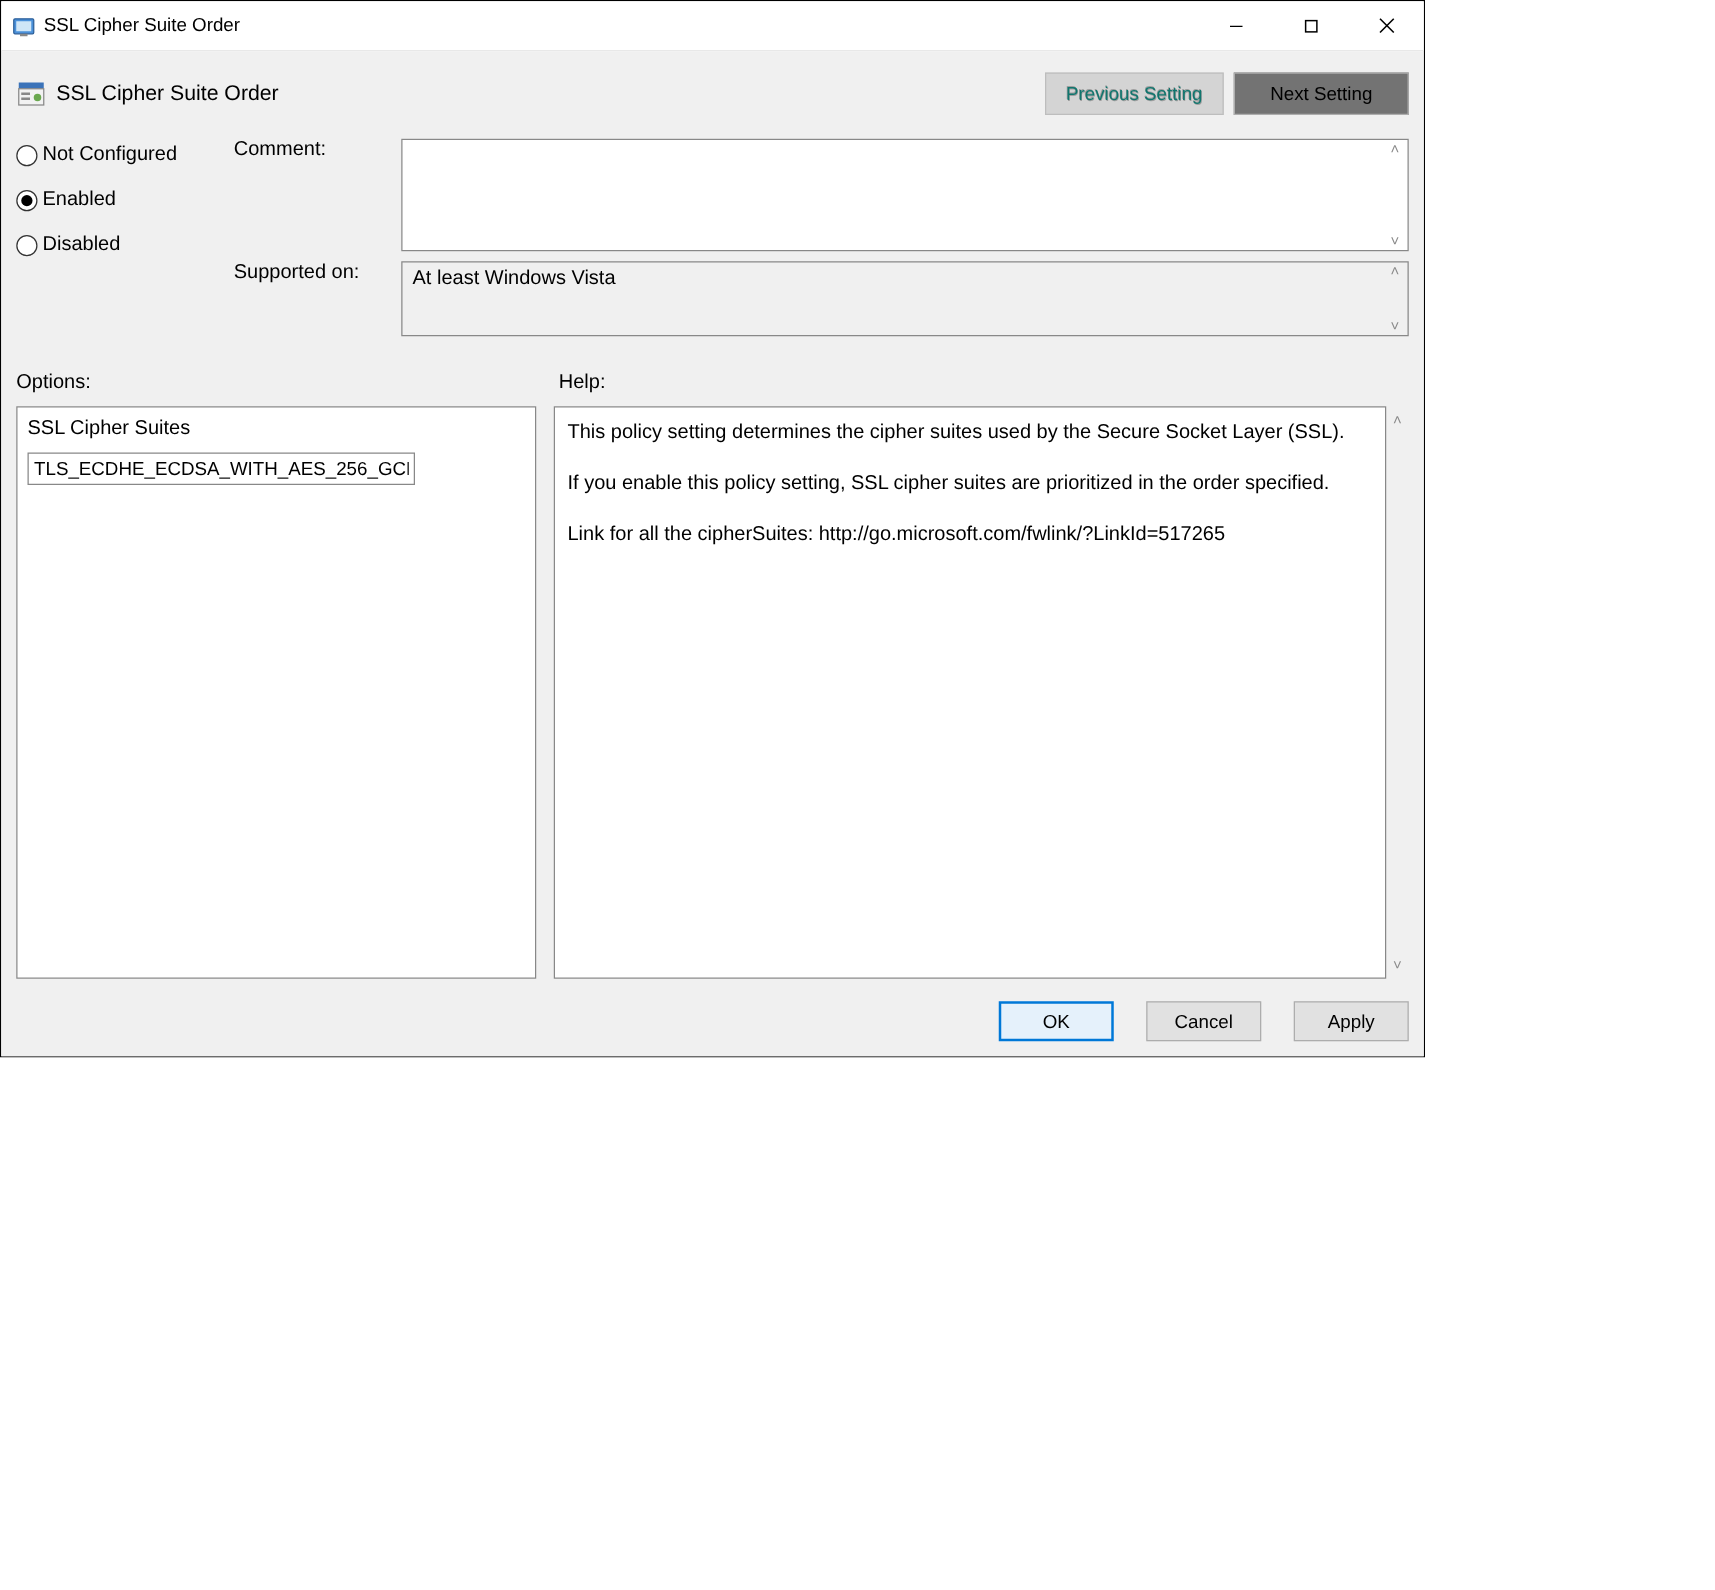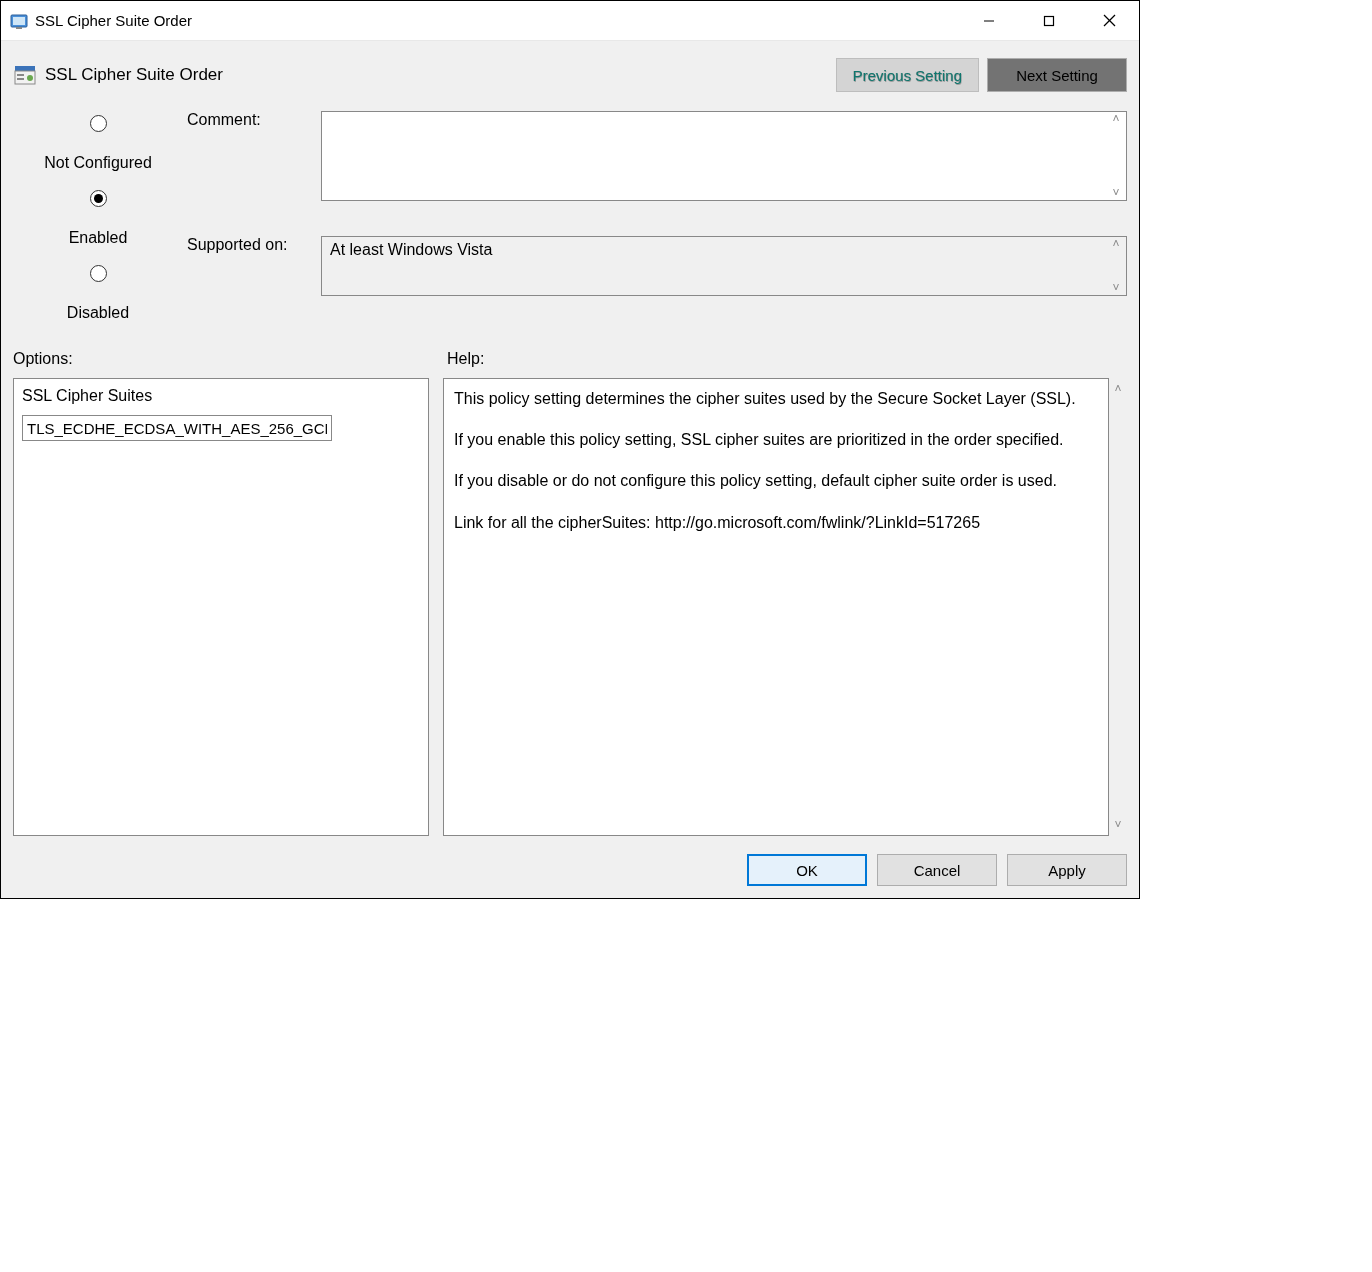--- a/index.html
+++ b/index.html
@@ -93,24 +93,23 @@
     grid-column: 1;
     grid-row: 1 / span 2;
     display: flex;
     flex-direction: column;
     gap: 18px;
     padding-top: 4px;
   }
   .radio-opt {
     display: flex;
     align-items: center;
-    gap: 22px;
+    gap: 4px;
     font-size: 16px;
     cursor: pointer;
-    flex-direction: column;
   }
   .radio-circle {
     width: 17px; height: 17px;
     border: 1px solid #333;
     border-radius: 50%;
     display: inline-flex;
     align-items: center; justify-content: center;
     background: #fff;
   }
   .radio-circle.checked::after {
@@ -219,27 +218,28 @@
   }
   .help-panel p { margin: 0 0 18px 0; }
   
   .footer {
     display: flex;
     justify-content: flex-end;
     gap: 10px;
     margin-top: 18px;
   }
   .footer button {
-    width: 120px;
+    width: 92px;
     height: 32px;
     border: 1px solid #adadad;
     background: #e1e1e1;
     font-size: 15px;
     font-family: inherit;
     cursor: pointer;
+    margin-left: 16px;
   }
   .footer button.primary {
     border: 2px solid #0078d7;
     background: #e5f1fb;
   }
 </style>
 </head>
 <body>
 
 <div class="window">
@@ -332,21 +332,20 @@
 
     <div class="panels">
       <div class="options-panel">
         <div class="opt-label">SSL Cipher Suites</div>
         <input type="text" value="TLS_ECDHE_ECDSA_WITH_AES_256_GCM_S" style="">
       </div>
       <div class="help-wrap">
         <div class="help-panel">
           <p>This policy setting determines the cipher suites used by the Secure Socket Layer (SSL).</p>
           <p>If you enable this policy setting, SSL cipher suites are prioritized in the order specified.</p>
-          <p>If you disable or do not configure this policy setting, default cipher suite order is used.</p>
           <p>Link for all the cipherSuites: http://go.microsoft.com/fwlink/?LinkId=517265</p>
         </div>
         <div class="help-scroll">
           <span>˄</span>
           <span>˅</span>
         </div>
       </div>
     </div>
 
     <div class="footer">

